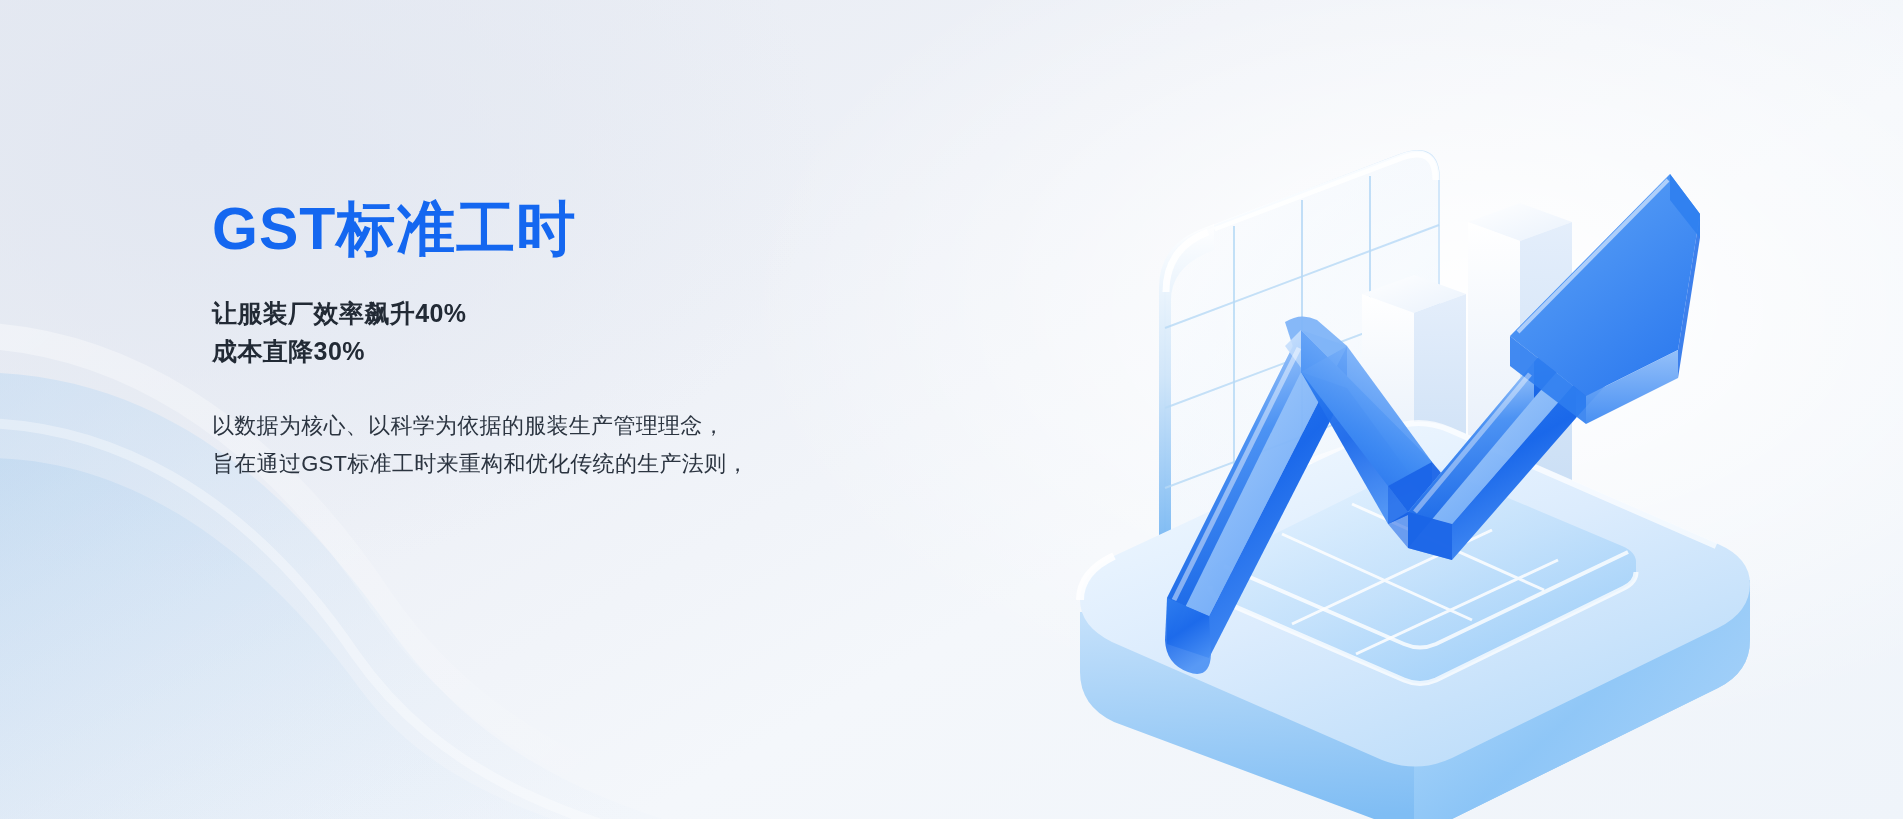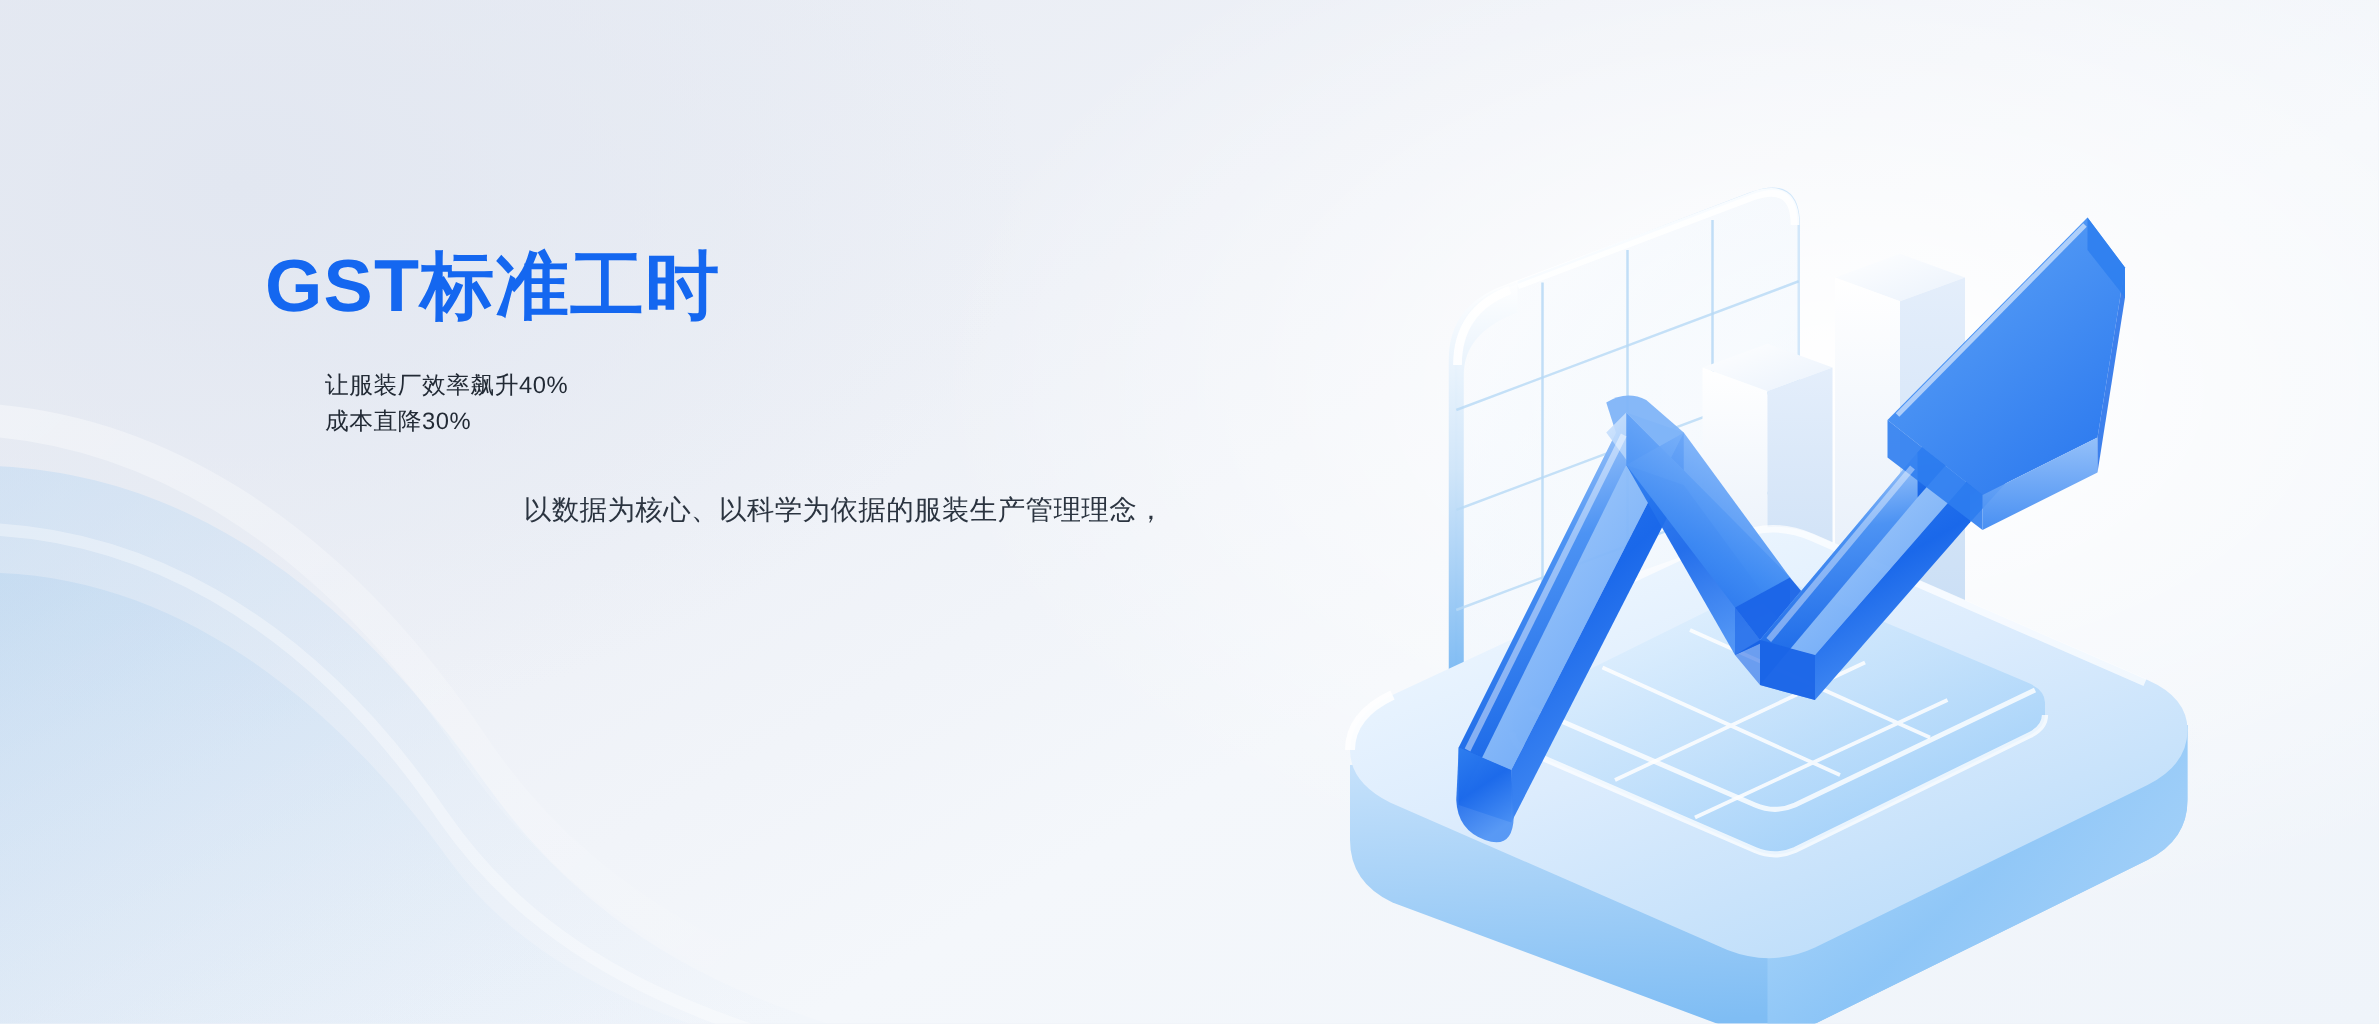--- a/index.html
+++ b/index.html
@@ -23,27 +23,27 @@
   #text-block{
     position:absolute;left:212px;top:198px;width:720px;
   }
   #page-title{
     font-size:59px;line-height:1.08;font-weight:bold;
     color:#1467f0;letter-spacing:1px;margin:0 0 0 0;
     white-space:nowrap;
   }
   #subtitle-group{margin-top:32px;}
   .subtitle-line{
-    font-size:19px;line-height:1.55;font-weight:normal;
-    color:#222a35;letter-spacing:.4px;white-space:nowrap;margin-left:48px;
+    font-size:25px;line-height:1.55;font-weight:bold;
+    color:#222a35;letter-spacing:.4px;white-space:nowrap;
   }
   #desc-group{margin-top:36px;}
   .desc-line{
     font-size:22px;line-height:1.72;font-weight:400;
-    color:#2b3440;letter-spacing:.3px;white-space:nowrap;text-align:right;
+    color:#2b3440;letter-spacing:.3px;white-space:nowrap;
   }
 
   
   #illustration{
     position:absolute;left:952px;top:0px;width:952px;height:819px;
   }
   #illu-svg{position:absolute;inset:0;width:100%;height:100%;}
 </style>
 </head>
 <body>
@@ -77,20 +77,21 @@
 
     <h1 id="page-title">GST标准工时</h1>
 
     <div id="subtitle-group">
       <div class="subtitle-line">让服装厂效率飙升40%</div>
       <div class="subtitle-line">成本直降30%</div>
     </div>
 
     <div id="desc-group">
       <div class="desc-line">以数据为核心、以科学为依据的服装生产管理理念，</div>
+      <div class="desc-line">旨在通过GST标准工时来重构和优化传统的生产法则，</div>
     </div>
 
   </div>
 
   <div id="illustration">
     <svg id="illu-svg" viewBox="0 0 952 819">
       <defs>
 
         <linearGradient id="baseTop" x1="0.15" y1="0" x2="0.85" y2="1">
           <stop offset="0%" stop-color="#f2f9ff"></stop>

